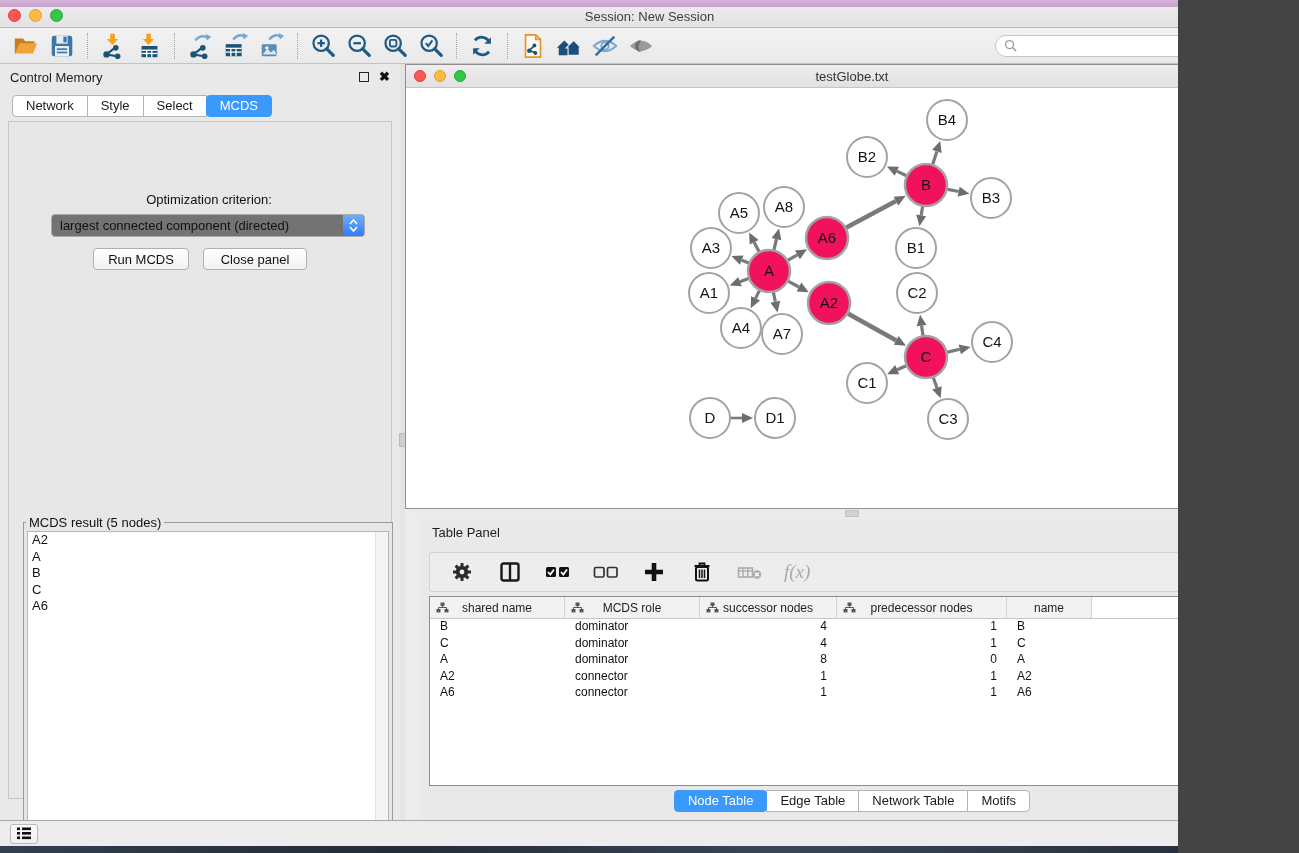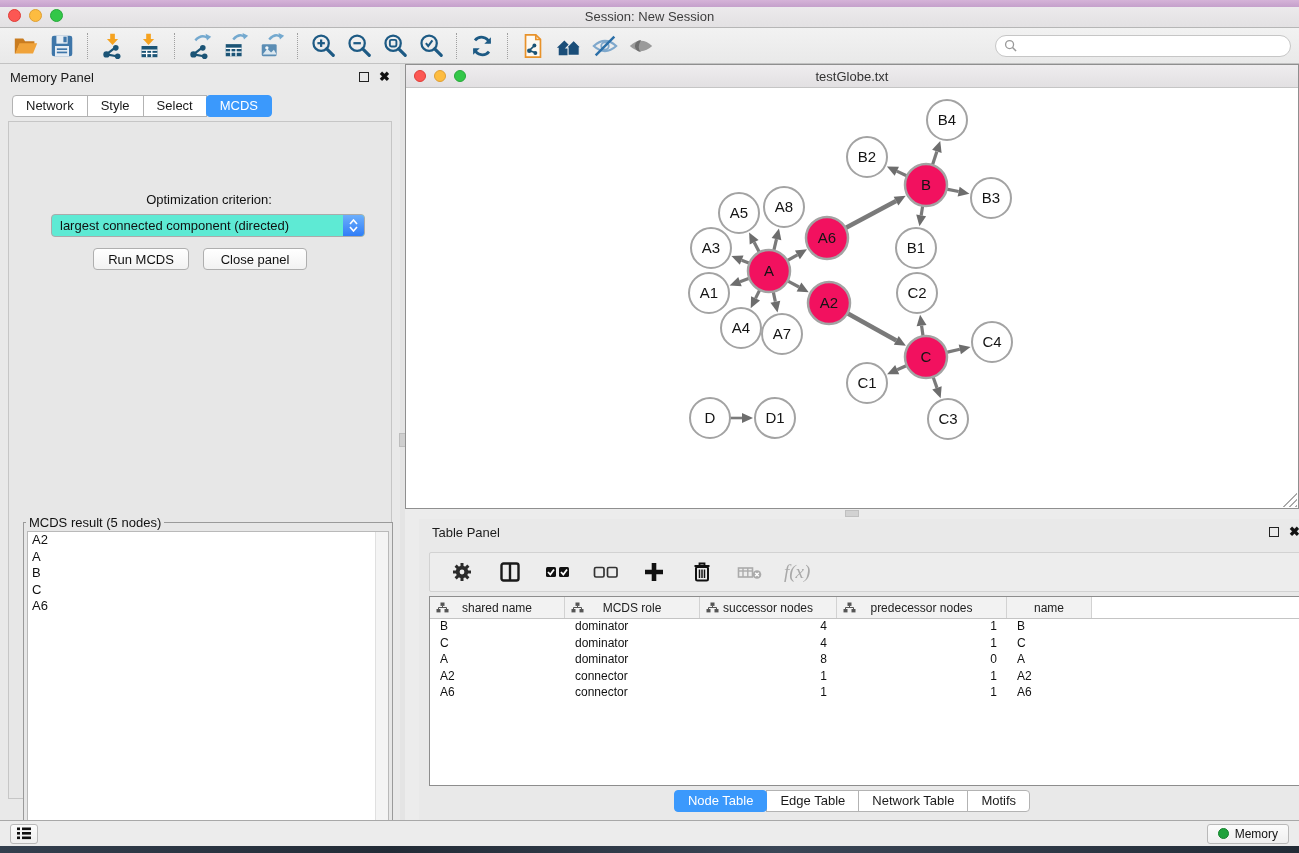--- a/index.html
+++ b/index.html
@@ -1,18 +1,18 @@
 <!DOCTYPE html>
 <html><head>
 <meta charset="utf-8">
 <style>
   * { margin:0; padding:0; box-sizing:border-box; }
   html,body { background:#444; }
   #app {
-    position:relative; width:1299px; height:853px; overflow:hidden;
+    position:relative; width:1178px; height:853px; overflow:hidden;
     font-family:"Liberation Sans", sans-serif; background:#ECECEC; color:#222;
   }
   .abs { position:absolute; }
 
   
   .titlebar { left:0; top:0; width:1299px; height:28px;
     background:linear-gradient(#EFEDEF,#E3E1E3); border-bottom:1px solid #B6B6B6; }
   .purple-strip { left:0; top:0; width:1299px; height:7px;
     background:linear-gradient(#D5B3D8,#C5A0CB); }
   .lights { display:flex; gap:8px; align-items:center; }
@@ -44,21 +44,21 @@
   .segbar { display:inline-flex; }
   .seg { border:1px solid #B3B3B3; background:#fff; color:#1a1a1a; font-size:13px;
     padding:2px 13px; margin-left:-1px; line-height:16px; position:relative; cursor:default; }
   .seg:first-child { border-radius:4px 0 0 4px; margin-left:0; }
   .seg:last-child { border-radius:0 4px 4px 0; }
   .seg.active { background:#3B99FC; border-color:#3B99FC; color:#fff; border-radius:4px; z-index:1; }
   .cp-tabs-wrap { left:12px; top:31px; width:400px; text-align:left; }
   .cp-inner { left:8px; top:57px; width:384px; height:678px; background:#E7E7E7;
     border:1px solid #C6C6C6; }
   .opt-label { left:0; top:70px; width:400px; text-align:center; font-size:13px; color:#111; }
-  .dropdown { left:42px; top:92px; width:314px; height:23px; background:#5eead4;
+  .dropdown { left:42px; top:92px; width:314px; height:23px; background:#737373;
     border:1px solid #ABABAB; border-radius:4px; display:flex; align-items:center; overflow:hidden; }
   .dropdown .dd-text { flex:1; font-size:13px; padding-left:8px; color:#111; white-space:nowrap; }
   .dropdown .dd-stepper { width:21px; height:23px; background:linear-gradient(#6FB1FC,#2E7BF6);
     border-radius:0 4px 4px 0; display:flex; flex-direction:column; align-items:center; justify-content:center; gap:1px; }
   .btn { position:absolute; height:22px; background:linear-gradient(#FFFFFF,#F2F2F2);
     border:1px solid #AFAFAF; border-radius:4px; font-size:13px; color:#111;
     display:flex; align-items:center; justify-content:center; cursor:default; }
   fieldset.result-box { position:absolute; left:14px; top:393px; width:370px; height:341px;
     border:1px solid #9A9A9A; background:#E7E7E7; }
   fieldset.result-box legend { font-size:13px; color:#111; padding:0 3px; margin-left:2px;margin-top:46px; }
@@ -293,21 +293,21 @@
       <svg width="13" height="13" viewBox="0 0 14 14">
           <circle cx="6" cy="6" r="4.3" fill="none" stroke="#999" stroke-width="1.4"></circle>
           <line x1="9.2" y1="9.2" x2="13" y2="13" stroke="#999" stroke-width="1.6"></line>
         </svg>
       <input type="text" placeholder="" style="">
     </div>
   </div>
 
   <div class="abs control-panel">
     <div class="panel-head">
-      <span>Memory Panel</span>
+      <span>Control Memory</span>
       <span class="spacer"></span>
       <span class="float-btn"></span>
       <span class="close-btn">✖</span>
     </div>
     <div class="abs cp-tabs-wrap">
       <span class="segbar" id="cp-tabs">
           <span class="seg">Network</span>
           <span class="seg">Style</span>
           <span class="seg">Select</span>
           <span class="seg active">MCDS</span>

